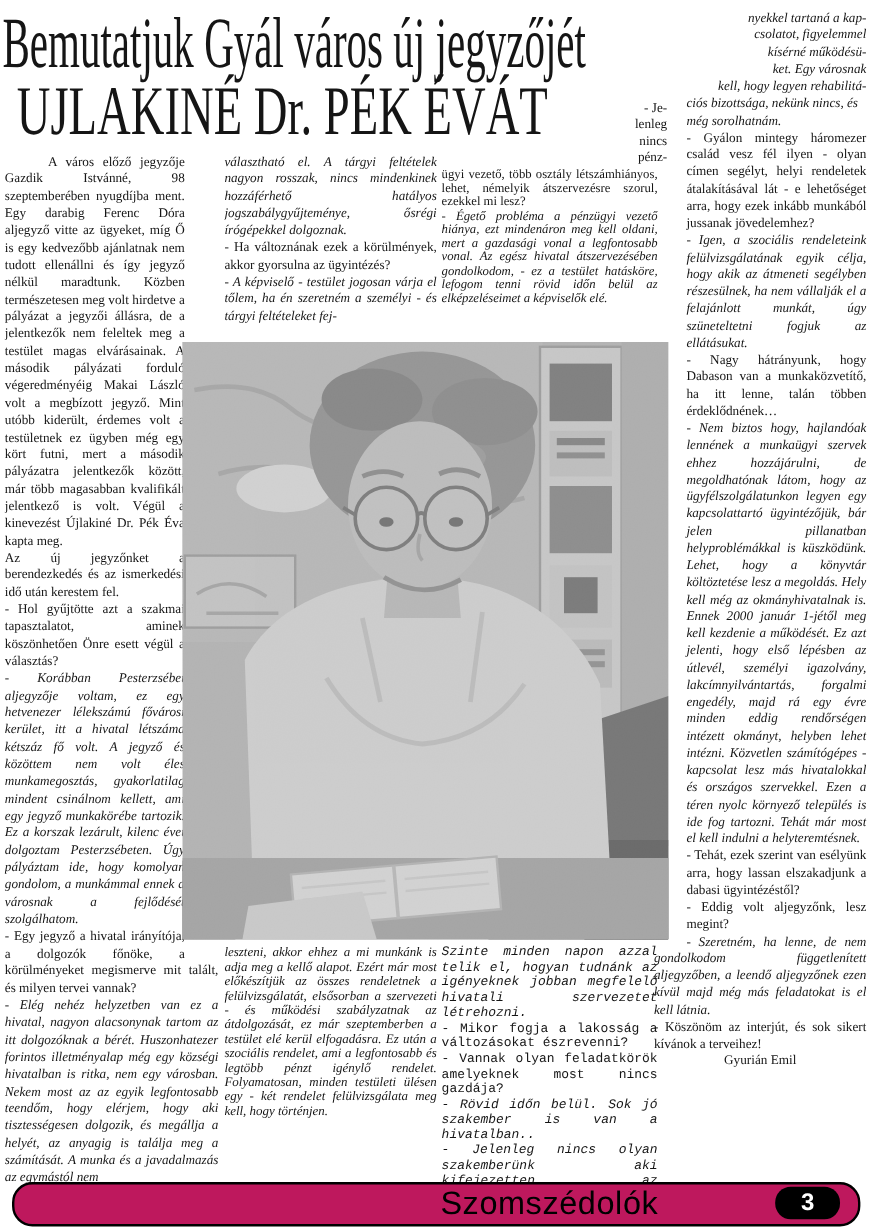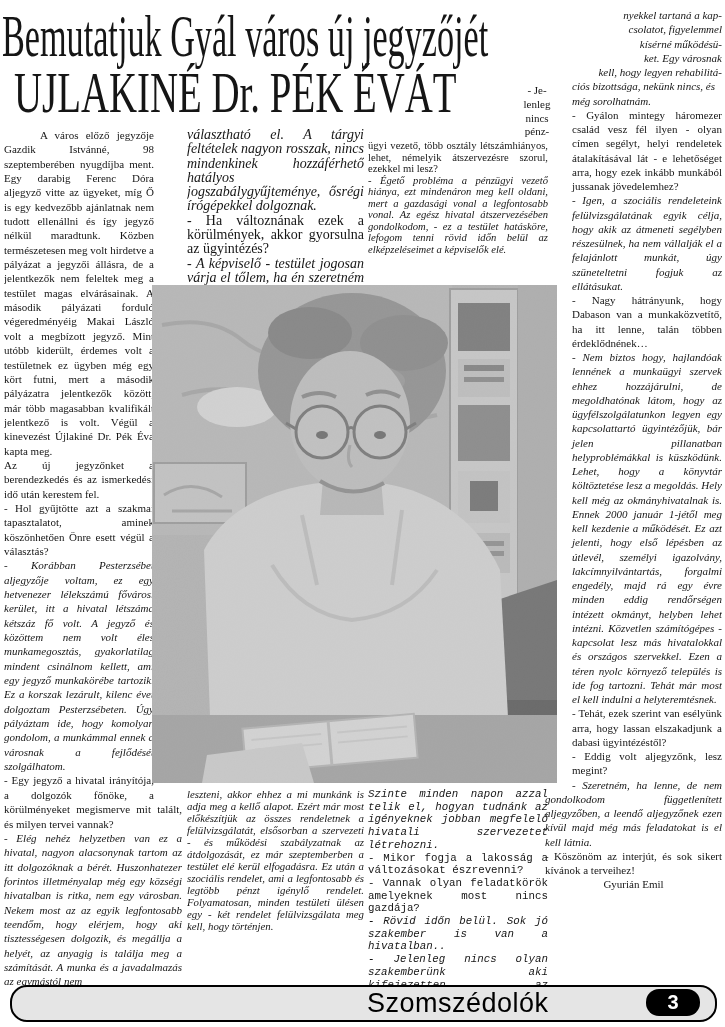--- a/index.html
+++ b/index.html
@@ -8,43 +8,43 @@
   
   .hl{position:absolute;margin:0;font-weight:normal;white-space:nowrap;line-height:1;}
   .hl .sq{display:inline-block;transform-origin:left top;}
   .hl1{left:2px;top:6px;font-size:60px;}
   .hl1 .sq{transform:scaleX(0.57);}
   .hl2{left:14px;top:64px;font-size:58px;}
   .hl2 .sq{transform:scaleX(0.67);}
   
   .col{position:absolute;text-align:justify;}
   .c1{left:4px;top:128px;width:178px;height:882px;font-size:11px;line-height:14.35px;overflow:hidden;}
-  .c2t{left:187px;top:128px;width:177px;height:162px;font-size:14px;line-height:14.3px;overflow:hidden;}
+  .c2t{left:187px;top:128px;width:177px;height:162px;font-size:11px;line-height:14.3px;overflow:hidden;}
   .c2b{left:187px;top:788px;width:177px;height:214px;font-size:10.8px;line-height:12px;overflow:hidden;}
   .c3t{left:368px;top:140px;width:180px;height:150px;font-size:10.6px;line-height:11.5px;overflow:hidden;}
   .c3b{left:368px;top:788px;width:180px;height:200px;font-size:10.8px;line-height:12.7px;overflow:hidden;font-family:Liberation Mono, monospace;}
   .c4{left:545px;top:8px;width:177px;height:972px;font-size:11px;line-height:14.25px;overflow:hidden;}
   .sliver{position:absolute;left:518px;top:84px;width:38px;font-size:11px;line-height:13.8px;
-          white-space:pre-line;text-align:center;}
+          white-space:pre-line;text-align:right;}
   
   .flo{display:block;}
   .fr1{float:right;width:28px;height:502px;margin-top:160px;}
   .fl4{float:left;width:27px;height:448px;margin-top:334px;}
   
   .para{margin:0;padding:0;text-align:justify;}
   .s-first{text-indent:36px;}
   .s-q{}
   .s-a{font-style:italic;}
   .s-wr{text-align:right;font-style:italic;}
   .s-wn{font-style:italic;}
   .s-sig{text-align:center;}
   
   .photo{position:absolute;left:152px;top:285px;width:405px;height:498px;}
   
-  .footer{position:absolute;left:10px;top:985px;width:703px;height:33px;background:#e5e5e5;
+  .footer{position:absolute;left:10px;top:985px;width:703px;height:33px;background:#be185d;
           border:2.5px solid #000;border-radius:17px;}
   .footer-label{position:absolute;left:355px;top:1px;font-family:"Liberation Sans","DejaVu Sans",sans-serif;
           font-size:27px;letter-spacing:0.5px;color:#000;}
   .page-badge{position:absolute;right:15px;top:2px;width:54px;height:27px;background:#000;border-radius:13px;
           display:flex;align-items:center;justify-content:center;}
   .page-badge span{color:#fff;font-family:"Liberation Sans","DejaVu Sans",sans-serif;
           font-size:20px;font-weight:bold;}
 </style>
 </head>
 <body>

